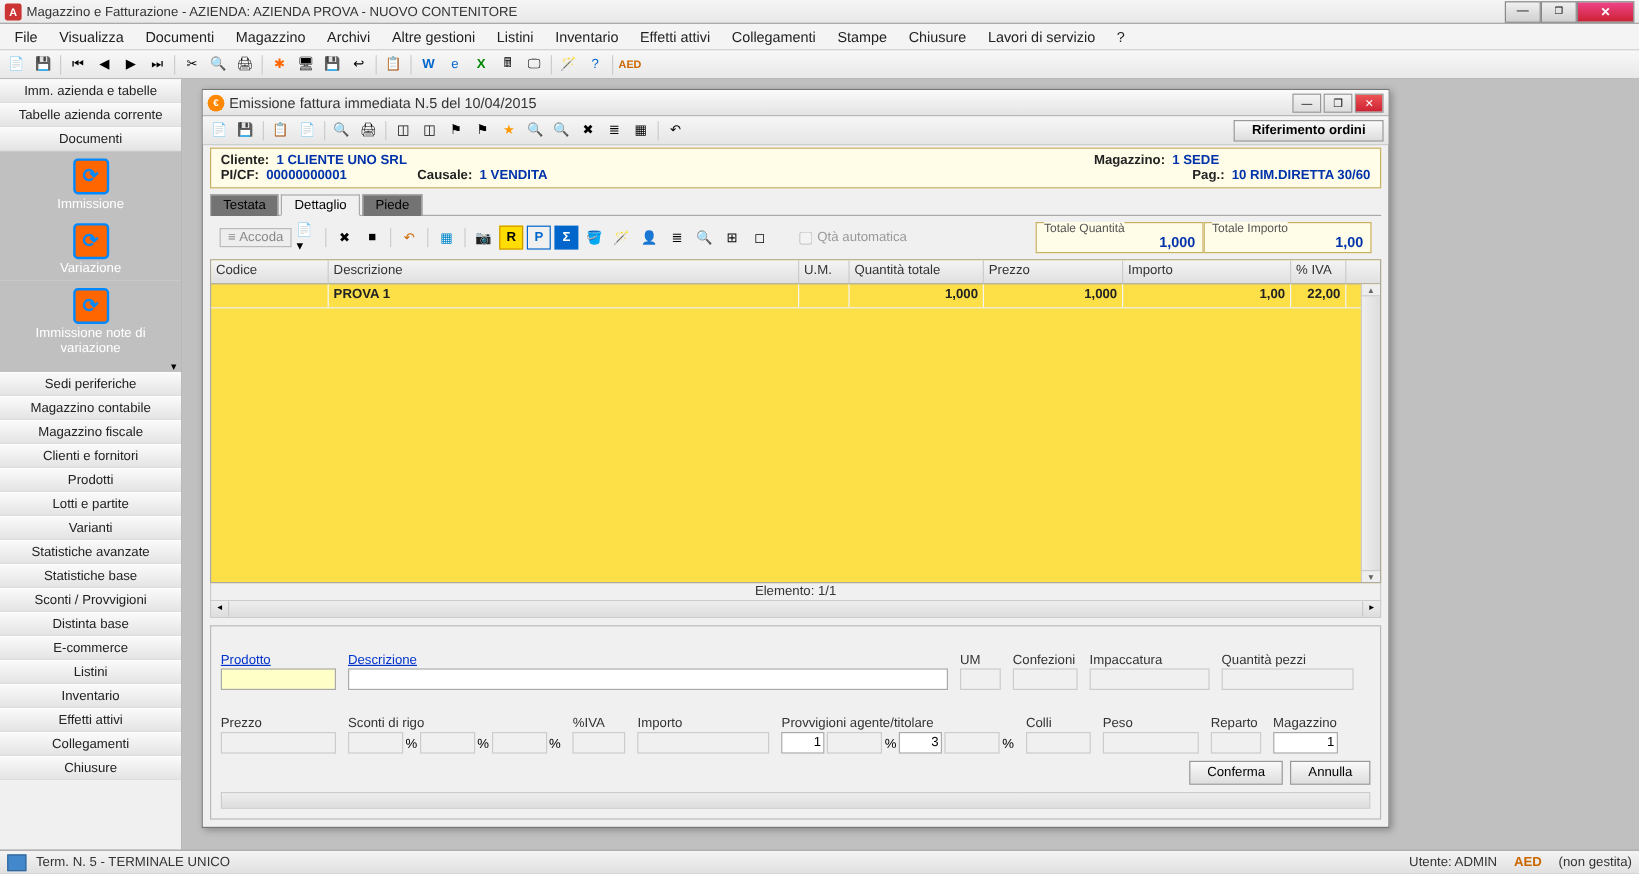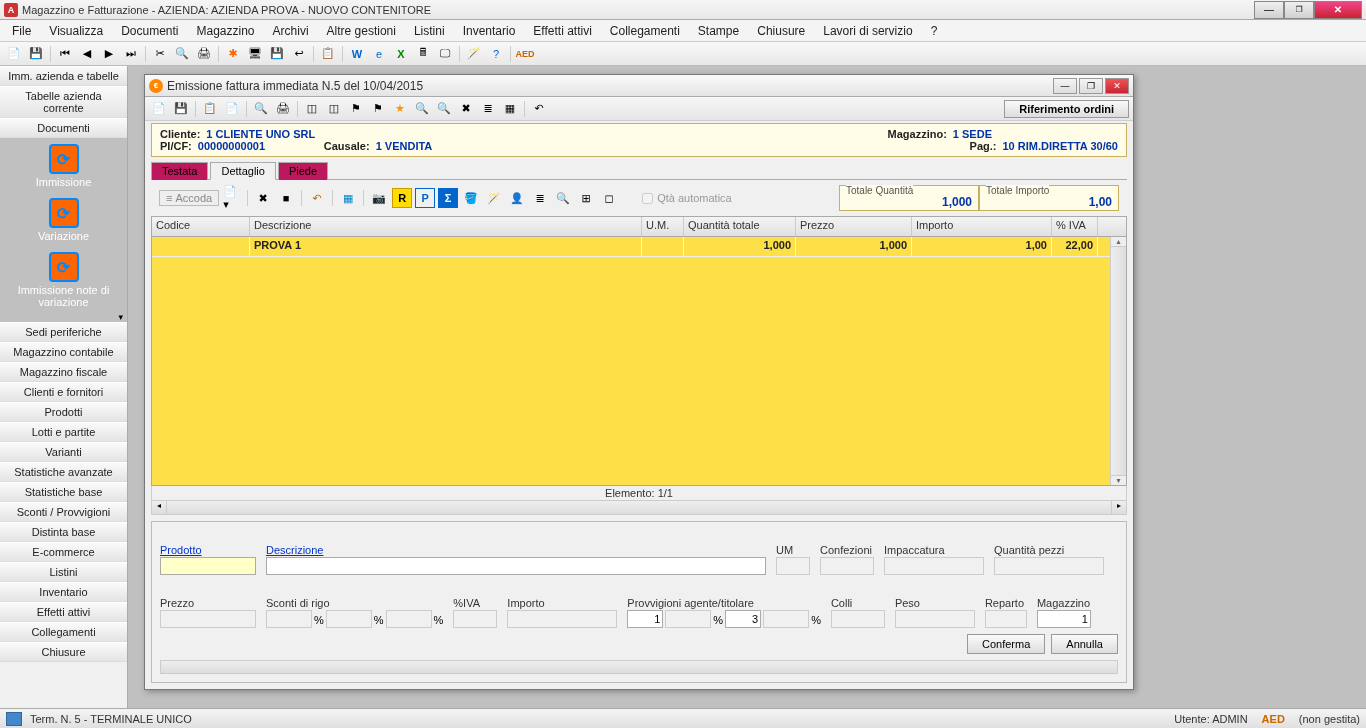--- a/index.html
+++ b/index.html
@@ -24,21 +24,21 @@
 
 
 .toolbar { height: 24px; background: linear-gradient(to bottom, #f8f8f8, #e8e8e8); border-bottom: 1px solid #bbb; display: flex; align-items: center; padding: 0 4px; gap: 2px; }
 .tb-btn { width: 20px; height: 20px; display: flex; align-items: center; justify-content: center; font-size: 11px; cursor: pointer; border: 1px solid transparent; }
 .tb-sep { width: 1px; height: 16px; background: #ccc; margin: 0 2px; }
 
 
 .app-body { display: flex; height: calc(100% - 66px - 20px); }
 
 
-.sidebar { width: 128px; background: #f0f0f0; border-right: 1px solid #aaa; display: flex; flex-direction: column; overflow: hidden; }
+.sidebar { width: 152px; background: #f0f0f0; border-right: 1px solid #aaa; display: flex; flex-direction: column; overflow: hidden; }
 .side-item { padding: 3px 4px; font-size: 11px; color: #222; text-align: center; border-bottom: 1px solid #ddd; border-top:1px solid #fff; cursor: pointer; background: linear-gradient(to bottom, #fafafa, #e4e4e4); }
 .side-big { padding: 6px 4px 4px; text-align: center; cursor: pointer; }
 .side-big .big-icon { width: 30px; height: 30px; margin: 0 auto 2px; background: #f60; border: 2px solid #08f; border-radius: 4px; display: flex; align-items: center; justify-content: center; color: #08f; font-size: 16px; font-weight: bold; }
 .side-big .big-label { font-size: 11px; color: #fff; background:transparent; }
 .side-big { background:#c0c0c0; color:#fff; }
 .side-arrow { text-align: right; padding: 0 4px; font-size: 9px; background:#c0c0c0;}
 
 
 .main { flex: 1; background: #c0c0c0; position: relative; padding: 10px; }
 
@@ -55,21 +55,21 @@
 .inner-toolbar .rif-btn { margin-left: auto; padding: 2px 14px; border: 1px solid #999; background: linear-gradient(to bottom,#fafafa,#ddd); font-size: 11px; font-weight: bold; cursor: pointer; }
 
 
 .header-box { margin: 2px 6px 0; border: 1px solid #c8b060; background: #fffce8; padding: 4px 8px; font-size: 11px; }
 .header-box .row { display: flex; gap: 6px; }
 .header-box .lbl { font-weight: bold; color: #222; }
 .header-box .val { color: #0033aa; font-weight: bold; }
 
 
 .tabs { display: flex; border-bottom: 1px solid #aaa; margin: 4px 6px 0; }
-.tab { padding: 2px 10px; font-size: 11px; border: 1px solid #aaa; border-bottom: none; background: #be185d; margin-right: 2px; cursor: pointer; position:relative; top:1px;}
+.tab { padding: 2px 10px; font-size: 11px; border: 1px solid #aaa; border-bottom: none; background: #737373; margin-right: 2px; cursor: pointer; position:relative; top:1px;}
 .tab.active { background: #f0f0f0; border-bottom:1px solid #f0f0f0; }
 
 
 .detail-toolbar { height: 28px; display: flex; align-items: center; padding: 0 8px; gap: 3px; margin: 4px 6px 0; }
 .accoda-btn { padding: 1px 6px; border: 1px solid #bbb; background: #eee; font-size: 11px; color: #888; display: flex; align-items: center; gap: 3px; }
 .qta-auto { margin-left: 20px; font-size: 11px; color: #999; display: flex; align-items: center; gap: 4px; }
 .qta-auto input { width:11px; height:11px; }
 .totals { margin-left: auto; display: flex; gap: 0; }
 .total-box { border: 1px solid #c8b060; background:#fffce8; padding: 1px 6px; font-size: 10px; width: 140px; position:relative; }
 .total-box .tlbl { position:absolute; top:-1px; left:6px; font-size:10px; color:#555; background:#fffce8; }

